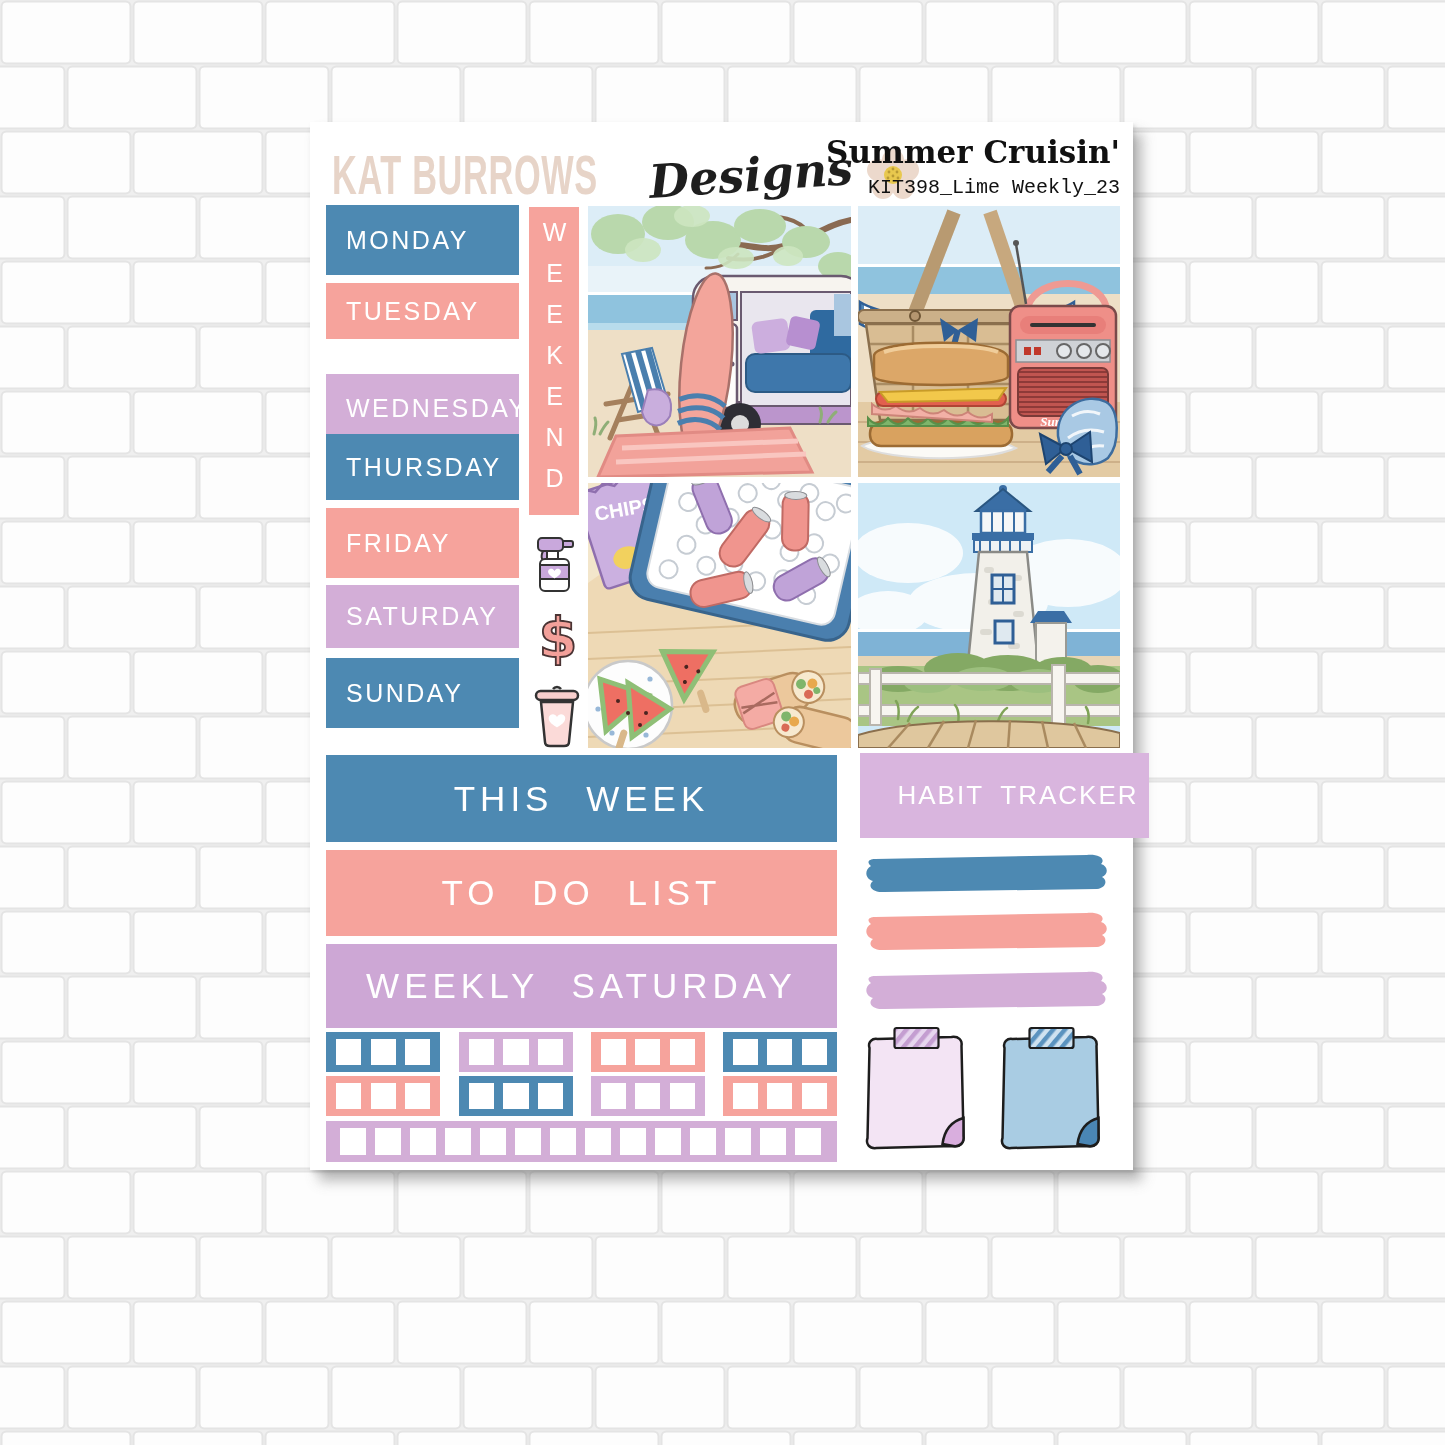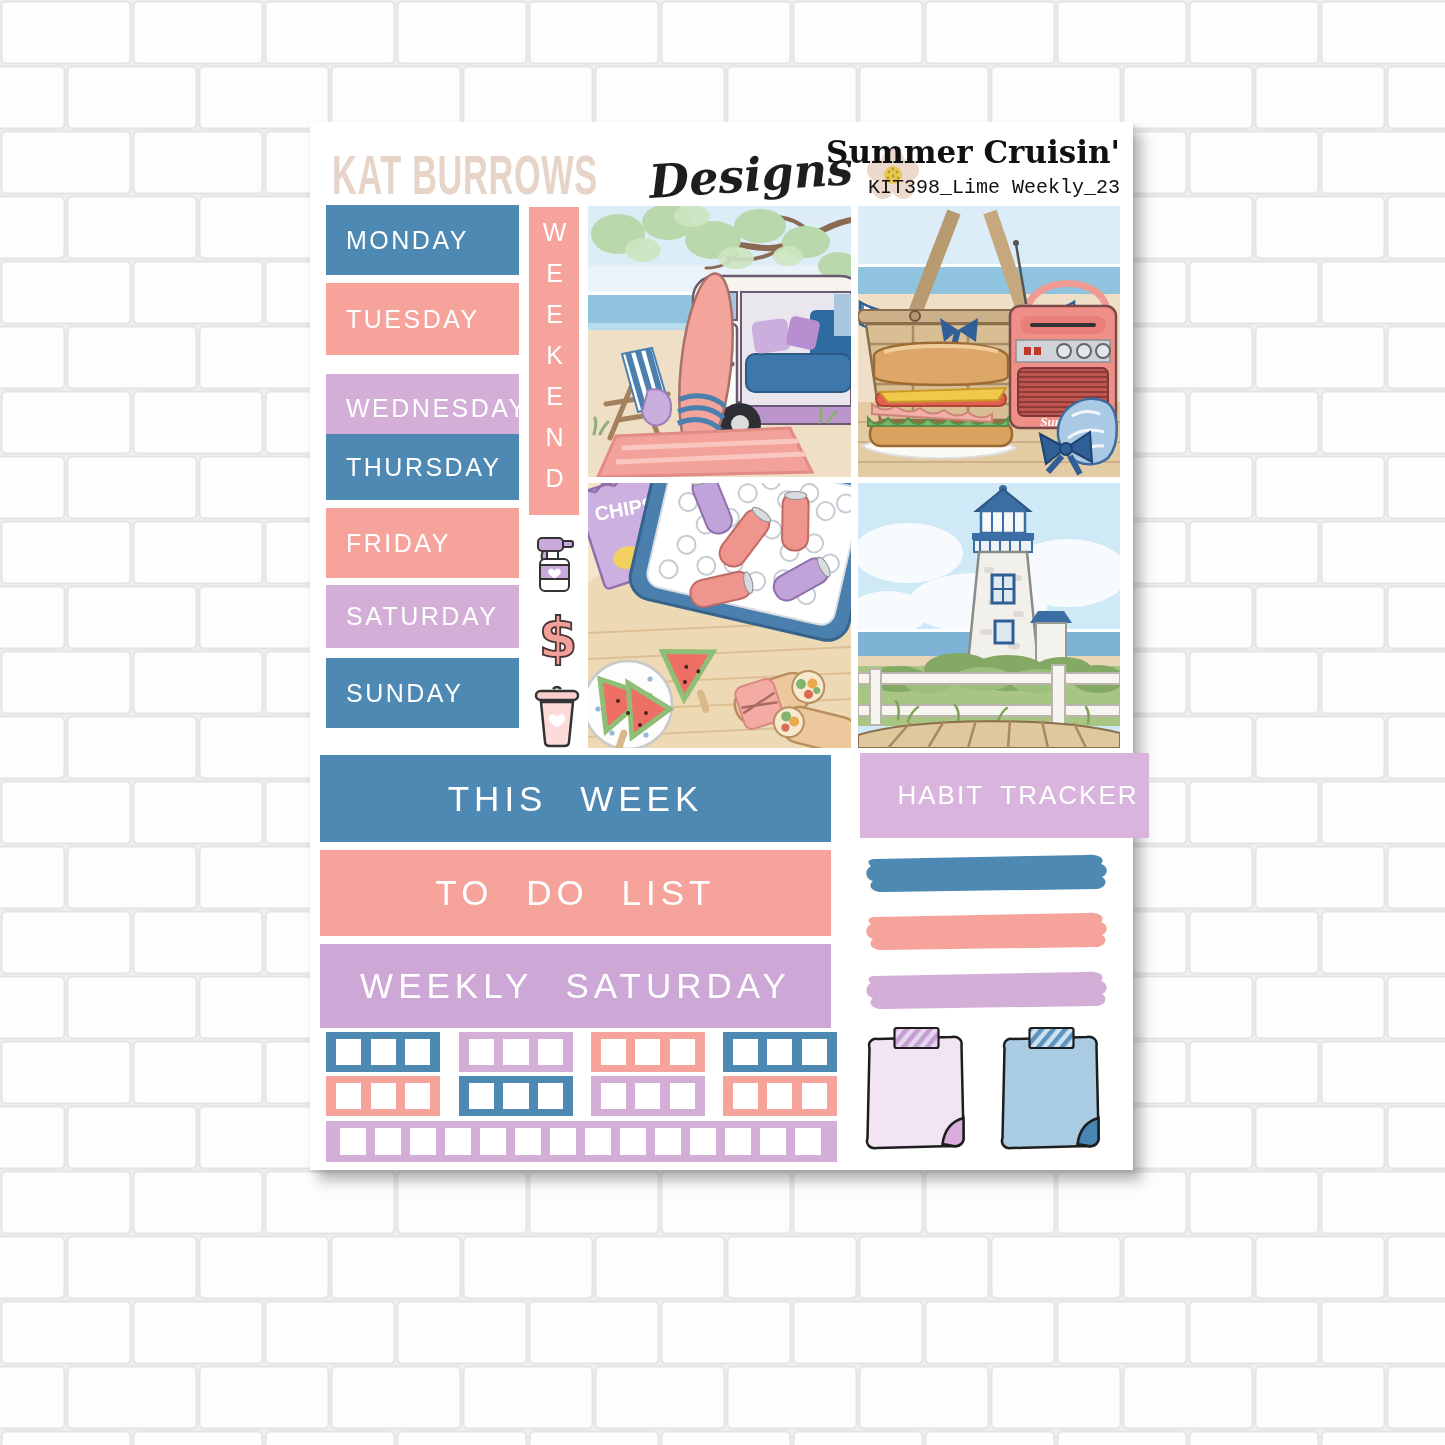--- a/index.html
+++ b/index.html
@@ -25,21 +25,21 @@
   .day{position:absolute;left:16px;width:193px;color:#fff;font-size:25px;letter-spacing:2.5px;
        display:flex;align-items:center;padding-left:20px;box-sizing:border-box;}
   .weekend{position:absolute;left:219px;top:85px;width:50px;height:308px;color:#fff;
        writing-mode:vertical-rl;text-orientation:upright;font-size:25px;letter-spacing:13px;
        display:flex;align-items:center;justify-content:center;}
   .side-icon{position:absolute;}
   
   .art{position:absolute;}
   .art svg{display:block;}
   
-  .banner{position:absolute;left:10px;width:511px;color:#fff;display:flex;align-items:center;
+  .banner{position:absolute;left:16px;width:511px;color:#fff;display:flex;align-items:center;
           justify-content:center;font-size:35px;letter-spacing:5px;word-spacing:18px;}
   .banner-habit{position:absolute;left:550px;width:262px;color:#fff;display:flex;align-items:center;
           justify-content:center;font-size:26px;letter-spacing:2px;word-spacing:8px;}
   
   .stroke{position:absolute;left:552px;}
   
   .checks{position:absolute;height:40px;width:114px;}
   .checks::after{content:"";position:absolute;inset:7px 10px;
       background:repeating-linear-gradient(90deg,#fff 0 25px,transparent 25px 34.5px);}
   .strip{position:absolute;left:16px;top:999px;width:511px;height:41px;}
@@ -87,21 +87,21 @@
             <circle cx="26" cy="20" r="1.4"></circle>
         </g>
       </svg>
     </div>
     <div class="kit">
       <div class="kit-title">Summer Cruisin'</div>
       <div class="kit-code">KIT398_Lime Weekly_23</div>
     </div>
 
     <div class="day c-blue" style="top:83px;height:70px">MONDAY</div>
-    <div class="day c-salmon" style="top:161px;height:72px">TUESDAY</div>
+    <div class="day c-salmon" style="top:161px;height:56px">TUESDAY</div>
     <div class="day c-lav" style="top:252px;height:69px">WEDNESDAY</div>
     <div class="day c-blue" style="top:312px;height:66px">THURSDAY</div>
     <div class="day c-salmon" style="top:386px;height:70px">FRIDAY</div>
     <div class="day c-lav" style="top:463px;height:63px">SATURDAY</div>
     <div class="day c-blue" style="top:536px;height:70px">SUNDAY</div>
 
     <div class="weekend c-salmon">WEEKEND</div>
 
     <svg class="side-icon" style="left:222px;top:408px" width="46" height="64" viewBox="0 0 46 64">
       <rect x="28" y="11" width="13" height="6" rx="2" fill="#c9a8dc" stroke="#333" stroke-width="2"></rect>

